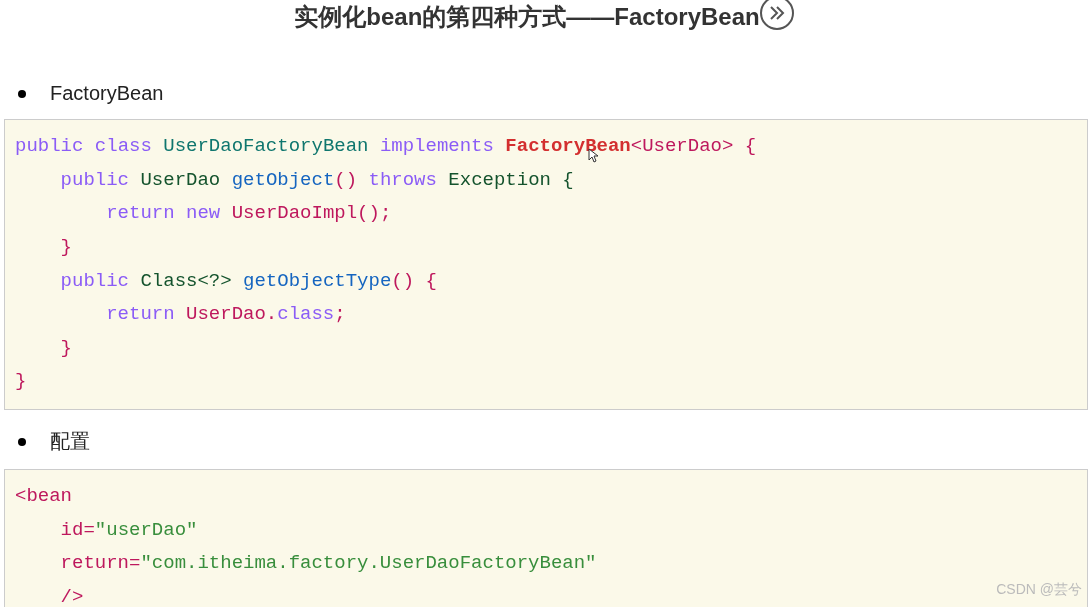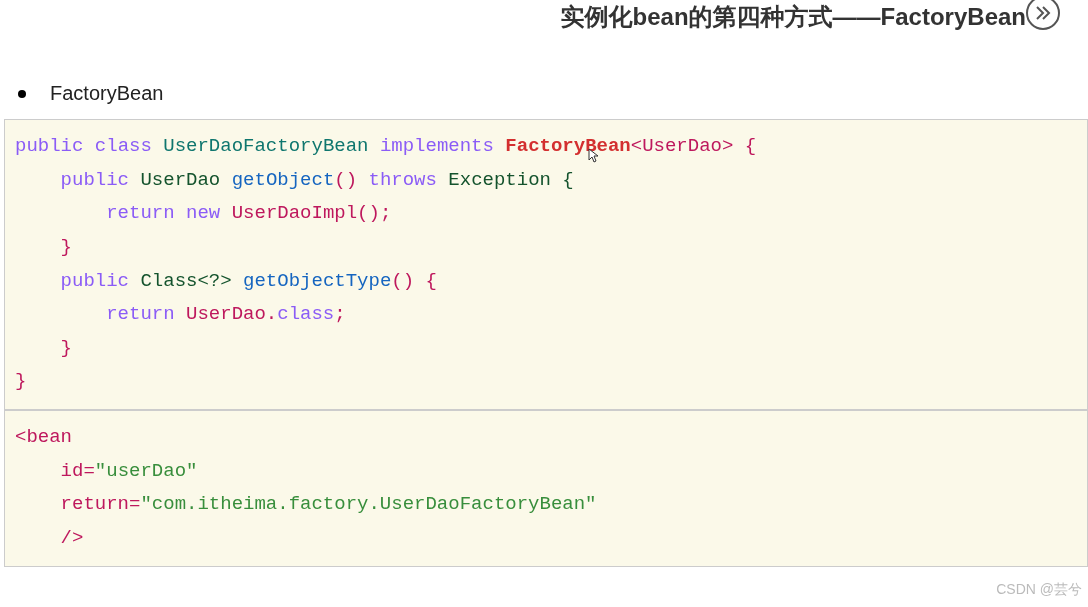--- a/index.html
+++ b/index.html
@@ -5,23 +5,23 @@
     * { margin: 0; padding: 0; box-sizing: border-box; }
     body {
       font-family: "Microsoft YaHei", Arial, sans-serif;
       background: #fff;
       width: 1088px;
       height: 607px;
       overflow: hidden;
       position: relative;
     }
     .header {
-      padding: 0 28px;
+      padding: 0 4px;
       display: flex;
-      justify-content: flex-end;
+      justify-content: center;
       align-items: center;
       height: 34px;
     }
     .title {
       font-size: 24px;
       font-weight: bold;
       color: #333;
     }
     .logo {
       width: 34px;
@@ -110,20 +110,24 @@
 
   <div class="code-block"><span class="kw">public</span> <span class="kw">class</span> <span class="cls">UserDaoFactoryBean</span> <span class="kw">implements</span> <span class="hl">FactoryBean</span><span class="punct">&lt;UserDao&gt; {</span>
     <span class="kw">public</span> <span class="type">UserDao</span> <span class="method">getObject</span><span class="punct">()</span> <span class="kw">throws</span> <span class="type">Exception {</span>
         <span class="kw">return</span> <span class="kw">new</span> <span class="punct">UserDaoImpl();</span>
 <span class="punct">    }</span>
     <span class="kw">public</span> <span class="type">Class&lt;?&gt;</span> <span class="method">getObjectType</span><span class="punct">() {</span>
         <span class="kw">return</span> <span class="punct">UserDao.</span><span class="kw">class</span><span class="punct">;</span>
 <span class="punct">    }</span>
 <span class="punct">}</span></div>
 
+  <div class="bullet-row" style="margin-top:18px;margin-bottom:14px;">
+    <div class="bullet-dot"></div>
+    <div class="bullet-text">配置</div>
+  </div>
 
   <div class="code-block"><span class="punct">&lt;bean</span>
 <span class="punct">    id=</span><span class="str">"userDao"</span>
 <span class="punct">    return=</span><span class="str">"com.itheima.factory.UserDaoFactoryBean"</span>
 <span class="punct">    /&gt;</span></div>
 
 </div>
 
 <div class="cursor">
   <svg width="12" height="16" viewBox="0 0 12 16">

